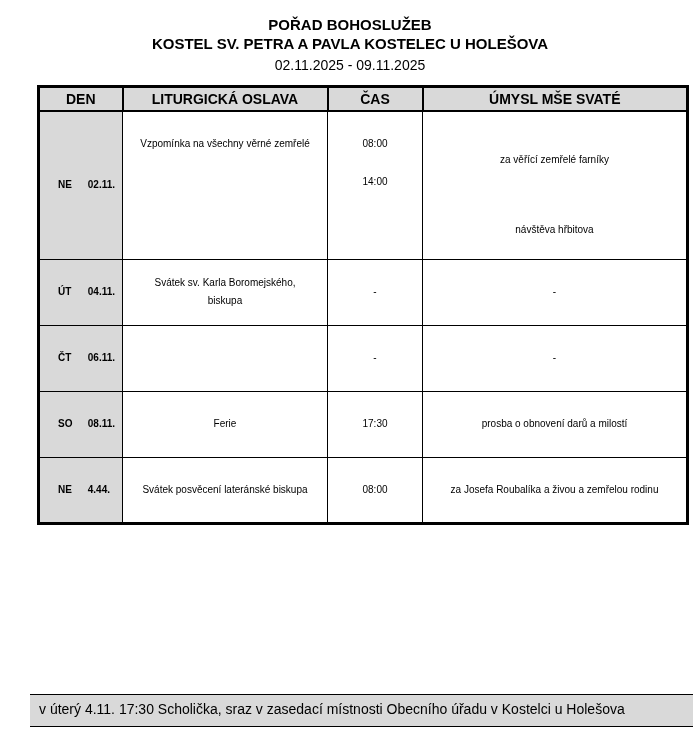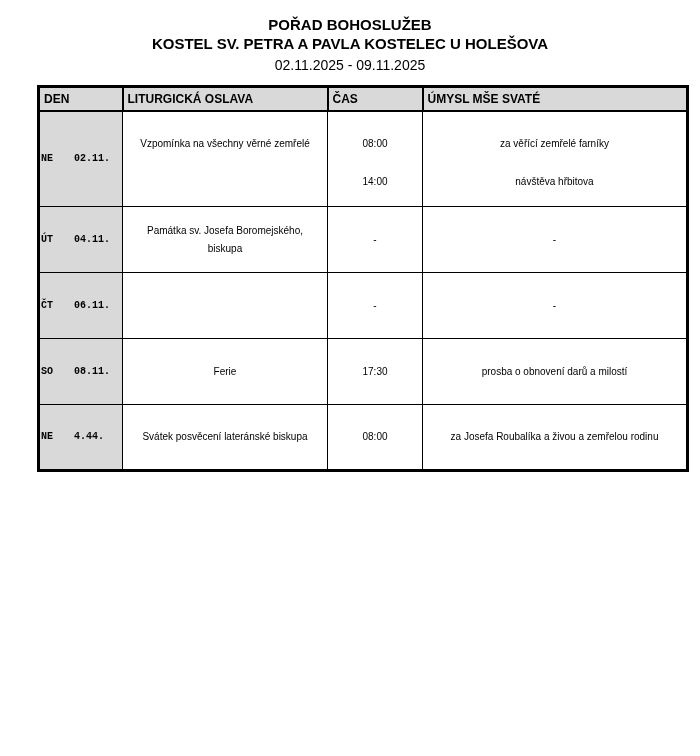--- a/index.html
+++ b/index.html
@@ -13,36 +13,36 @@
   .title-line { font-weight: bold; font-size: 15px; line-height: 19px; }
   .date-range { font-size: 14px; margin-top: 4px; }
 
   table.schedule {
     border-collapse: collapse; table-layout: fixed;
     width: 649px; margin: 12px 0 0 37px;
     border: 3px solid #000;
   }
   th {
     background: #d9d9d9; border: 2px solid #000;
-    font-size: 12px; font-weight: bold; height: 24px;
-    text-align: left; padding: 2px 4px;
+    font-size: 14px; font-weight: bold; height: 24px;
+    text-align: center; padding: 2px 4px;
   }
   td {
     border: 1px solid #000; font-size: 10px;
     text-align: center; vertical-align: middle;
     padding: 4px 6px; line-height: 18px;
   }
   tr.r { height: 66px; }
   tr.tall { height: 96px; }
-  td.day { background: #d9d9d9; font-weight: bold; text-align: left; padding-left: 1px; white-space: nowrap; font-family: Liberation Mono, monospace; }
+  td.day { background: #d9d9d9; font-weight: bold; text-align: left; padding-left: 18px; white-space: nowrap; }
   td.day .dow { display: inline-block; min-width: 27px; }
   tr.tall td.celebration, tr.tall td.time, tr.tall td.intention { vertical-align: top; padding-top: 23px; }
   .stack { display: flex; flex-direction: column; gap: 20px; }
   .celebration .inner { max-width: 175px; margin: 0 auto; }
-  .intention .inner { max-width: 253px; margin: 0 auto; }
+  .intention .inner { max-width: 253px; margin: 16px auto; }
 
   .footer-note {
     position: absolute; left: 30px; top: 694px; width: 663px;
     background: #d9d9d9;
     border-top: 1px solid #000; border-bottom: 1px solid #000;
     padding: 5px 9px 7px 9px;
     font-size: 14px; line-height: 19px; text-align: left;
   }
 </style>
 </head>
@@ -95,21 +95,21 @@
         </td>
       </tr>
 
 
       <tr class="r">
         <td class="day">
           <span class="dow">ÚT</span>
           <span>04.11.</span>
         </td>
         <td class="celebration">
-          <div class="inner">Památka sv. Josefa Boromejského, biskupa</div>
+          <div class="inner">Svátek sv. Karla Boromejského, biskupa</div>
         </td>
         <td class="time">
           <div>-</div>
         </td>
         <td class="intention">
           <div class="inner">-</div>
         </td>
       </tr>
 
 
@@ -158,14 +158,17 @@
           <div>08:00</div>
         </td>
         <td class="intention">
           <div class="inner">za Josefa Roubalíka a živou a zemřelou rodinu</div>
         </td>
       </tr>
 
     </tbody>
   </table>
 
+  <footer class="footer-note">
+    <div>v úterý 4.11. 17:30 Scholička, sraz v zasedací místnosti Obecního úřadu v Kostelci u Holešova</div>
+  </footer>
 
 </div>
 
 </body></html>

